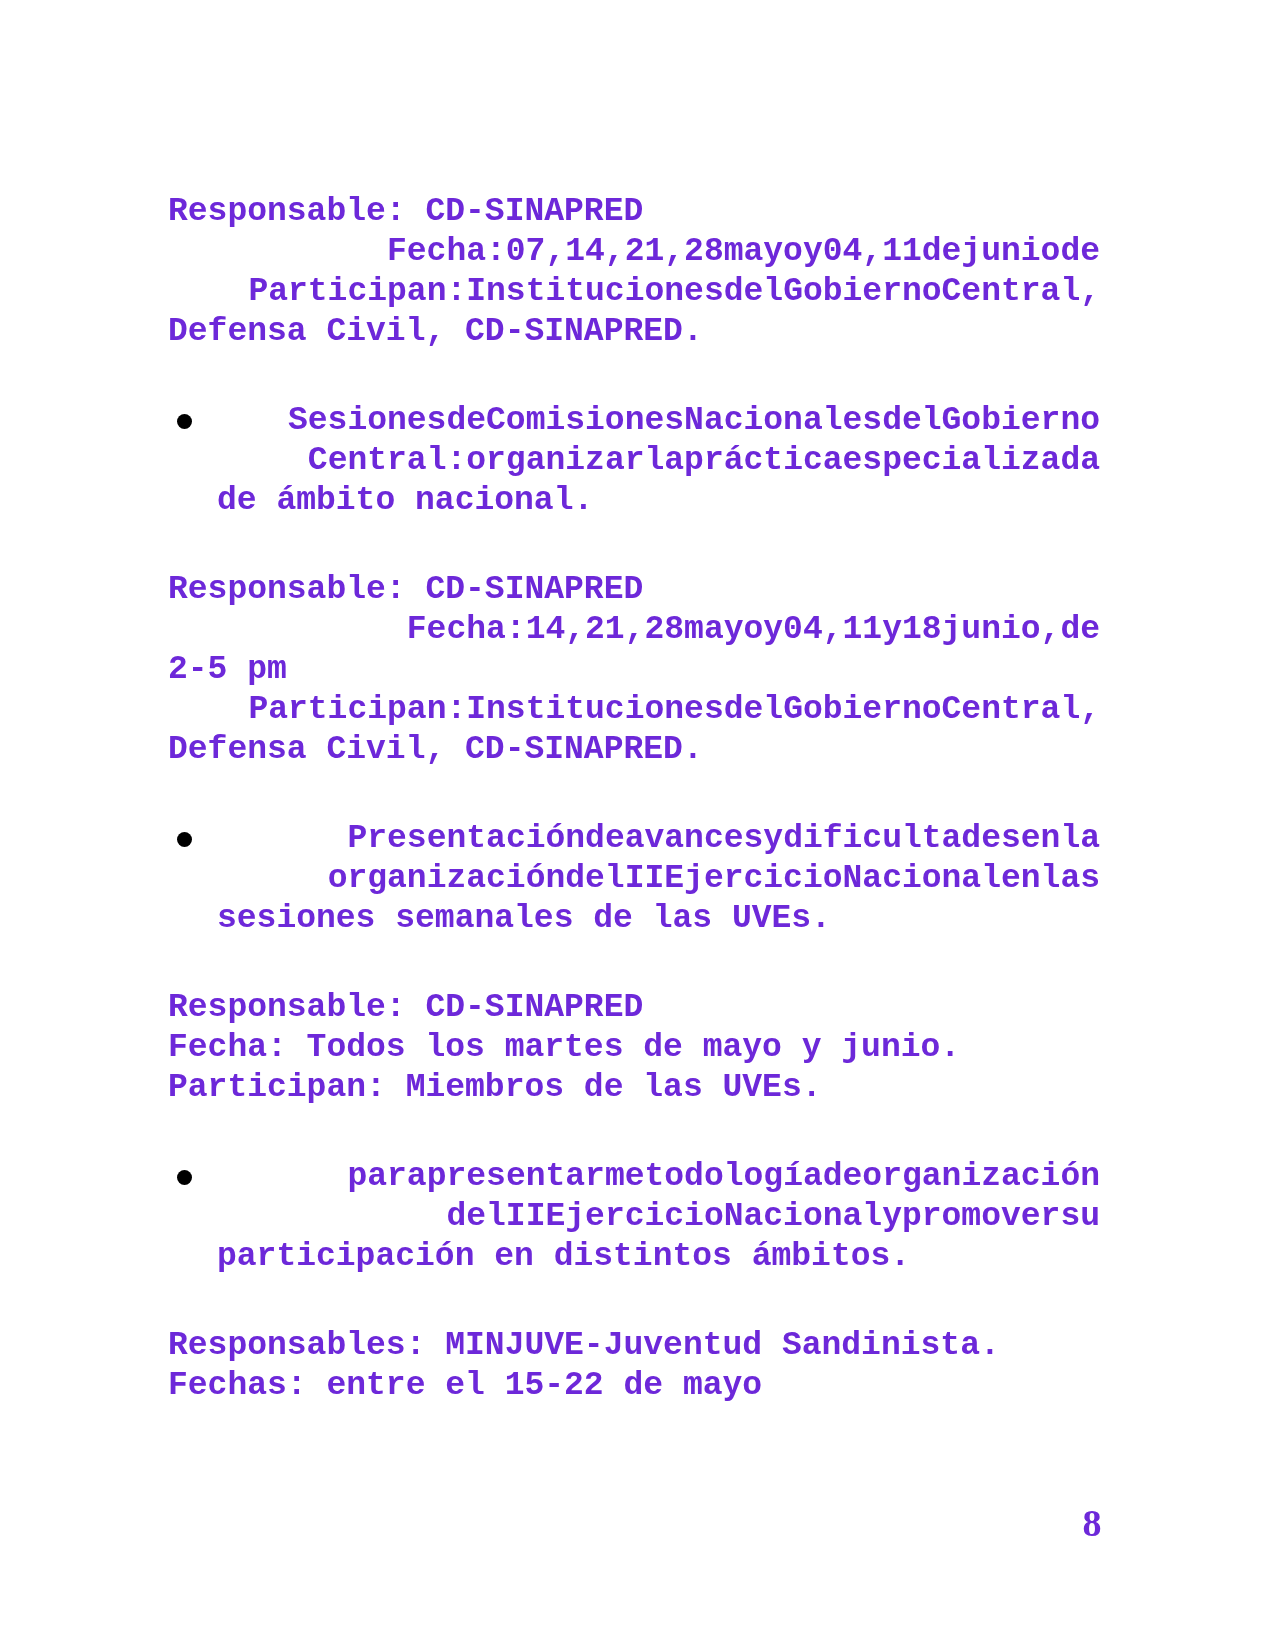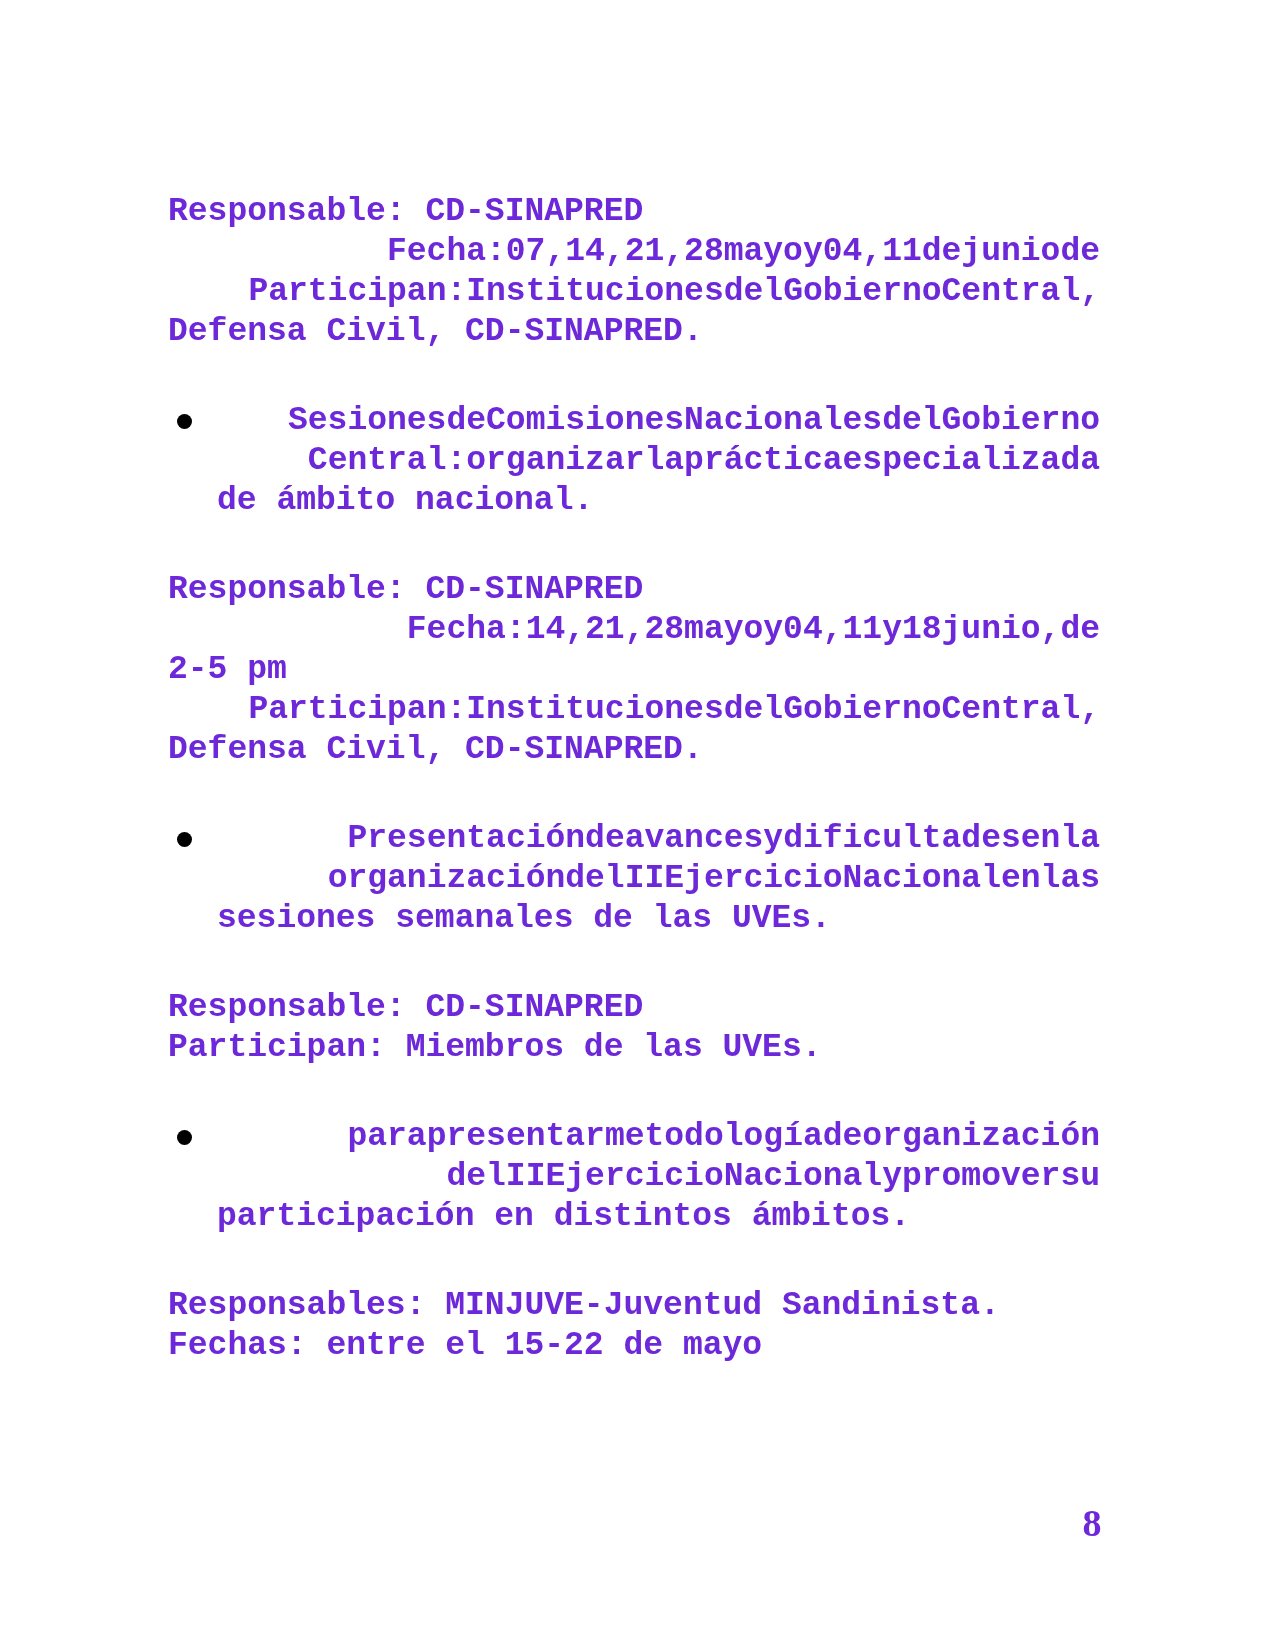--- a/index.html
+++ b/index.html
@@ -165,20 +165,21 @@
           <span>Ejercicio</span>
           <span>Nacional</span>
           <span>en</span>
           <span>las</span>
         </div>
       <div class="line">sesiones semanales de las UVEs.</div>
     </div>
 
     <div class="block">
       <div class="line">Responsable: CD-SINAPRED</div>
+      <div class="line">Fecha: Todos los martes de mayo y junio.</div>
       <div class="line">Participan: Miembros de las UVEs.</div>
     </div>
 
     <div class="block bullet-block">
       <span class="bullet-dot"></span>
       <div class="line" data-justify="true">
           <span>para</span>
           <span>presentar</span>
           <span>metodología</span>
           <span>de</span>

